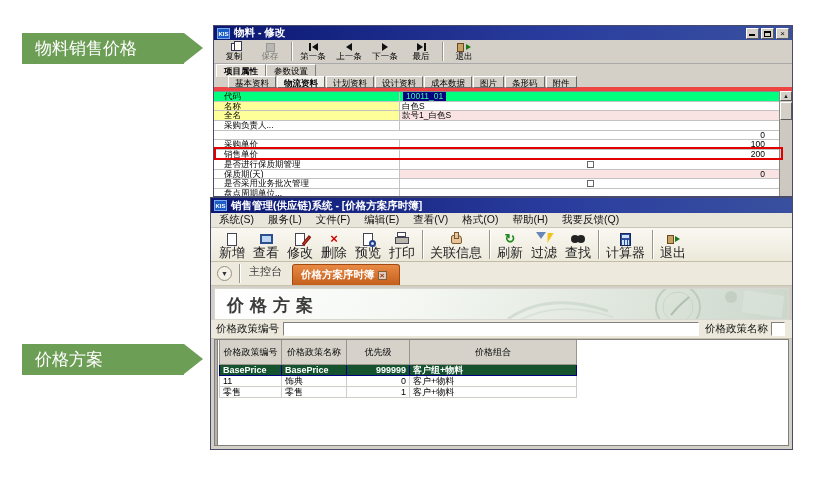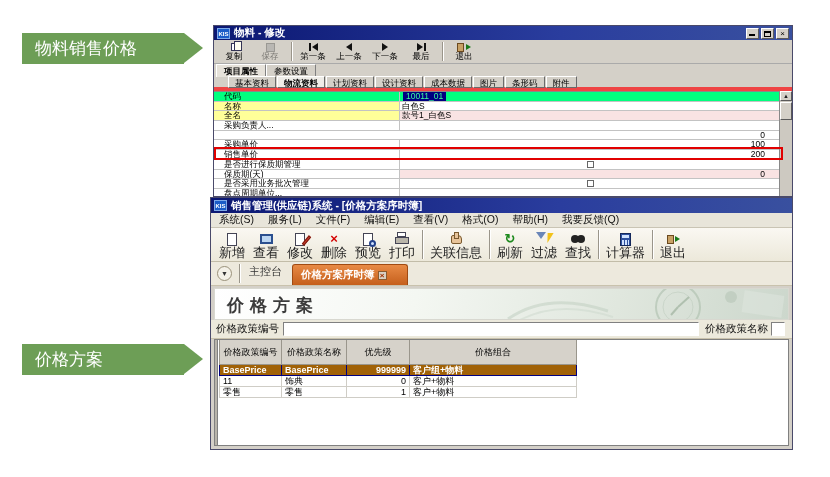--- a/index.html
+++ b/index.html
@@ -99,21 +99,21 @@
   .i-calc { width:11px; height:13px; background:#2c4f9e; border:1px solid #14285a; position:relative; }
   .i-calc::before { content:""; position:absolute; left:1px; top:1px; width:7px; height:3px; background:#cfe2ff; }
   .i-calc::after { content:""; position:absolute; left:1px; top:6px; width:7px; height:5px;
     background:repeating-linear-gradient(90deg,#cfe2ff 0 2px,transparent 2px 3px); }
 
   .tabstrip { height:24px; background:#ede9dd; border-bottom:1px solid #c9c2ad; display:flex; align-items:flex-end; padding:0 0 0 6px; }
   .drop-circle { width:15px; height:15px; border-radius:50%; background:#f4f1e8; border:1px solid #9a917a;
     font-size:7px; line-height:14px; text-align:center; color:#333; margin:0 4px 4px 0; }
   .home-tab { font-size:11px; color:#333; padding:0 10px 6px 6px;text-align:center; }
   .active-tab { background:linear-gradient(#e88a45,#c55f1c); border:1px solid #a04a12; border-bottom:none;
-    border-radius:3px 3px 0 0; color:#fff; font-weight:bold; font-size:10.5px; padding:3px 20px 3px 8px;
+    border-radius:3px 3px 0 0; color:#fff; font-weight:bold; font-size:10.5px; padding:3px 12px 3px 8px;
     display:flex; align-items:center; gap:3px; }
   .tab-close { background:#d8cfc4; color:#a03000; width:9px; height:9px; line-height:8px; font-size:8px;
     text-align:center; border:1px solid #8a5a30; }
 
   .banner { position:relative; height:32px; margin:2px 3px 0 3px; overflow:hidden;
     background:linear-gradient(105deg,#ffffff 0%,#f4f7f2 35%,#e0e7de 70%,#ccd7cc 100%); border:1px solid #d8d8d0; }
   .banner-title { position:absolute; left:12px; top:5px; font-family:"Liberation Serif", serif; font-weight:bold;
     font-size:17px; letter-spacing:6px; color:#3b3b3b; }
   .banner-art { position:absolute; right:0; top:0; opacity:.55; }
 
@@ -126,21 +126,21 @@
   #policy-name-input { width:14px; margin-left:3px; }
 
   .gridarea { position:absolute; left:3px; right:3px; top:141px; bottom:3px; background:#fff; border:1px solid #808080; overflow:hidden; }
   .gridgutter { position:absolute; left:0; top:0; bottom:0; width:3px; background:#b8b4aa; border-right:1px solid #808080; }
   .ptable { position:absolute; left:4px; top:0; border-collapse:collapse; table-layout:fixed; }
   .ptable th { background:#d6d2ca; border:1px solid #9a968c; border-top:none; font-size:9px; font-weight:normal;
     line-height:10px; height:24px; text-align:center; padding:0 1px; color:#000; }
   .ptable td { border:1px solid #cfcdc6; border-top:none; font-size:9px; height:11px; line-height:10px;
     padding:0 3px; color:#000; white-space:nowrap; overflow:hidden; }
   .ptable col.c1 { width:62px; } .ptable col.c2 { width:65px; } .ptable col.c3 { width:63px; } .ptable col.c4 { width:167px; }
-  .ptable tr.sel td { background:#a16207; color:#fff; font-weight:bold; border-color:#000080; }
+  .ptable tr.sel td { background:#14532d; color:#fff; font-weight:bold; border-color:#000080; }
   .td-num { text-align:right; }
 </style>
 </head>
 <body>
 
 <div id="canvas">
 
   <div class="callout" style="top:33px;">
     <div class="callout-body"></div>
     <span class="callout-text">物料销售价格</span>

